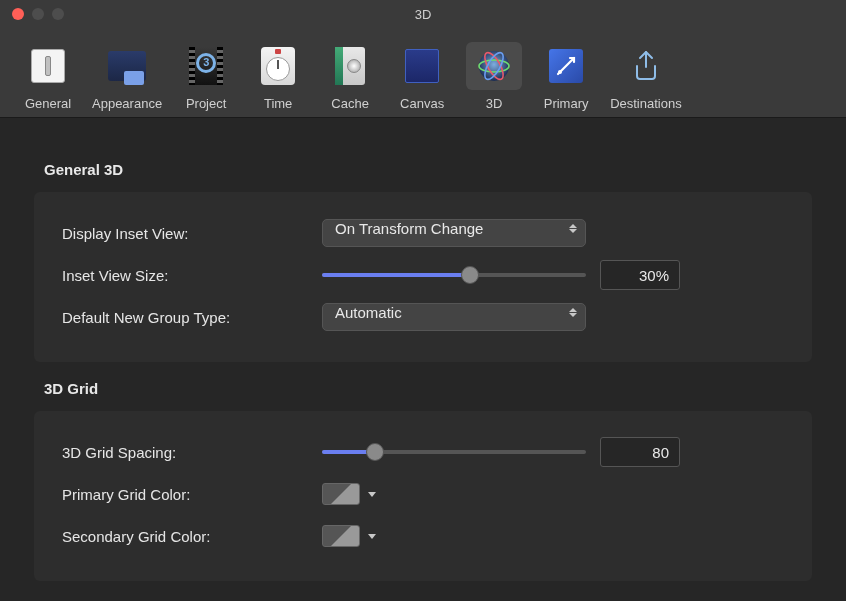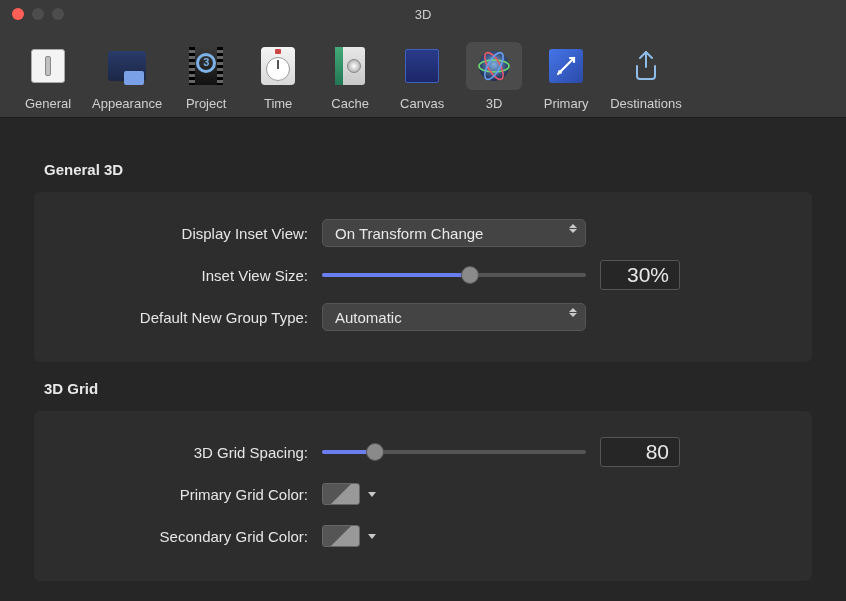--- a/index.html
+++ b/index.html
@@ -116,37 +116,37 @@
     border-radius: 6px;
     padding: 20px 28px 24px 28px;
   }
   .row {
     display: flex;
     align-items: center;
     height: 42px;
   }
   .row-label {
     width: 260px;
-    text-align: right;
+    text-align: left;
     color: #e6e6e6;
     font-size: 15px;
     padding-right: 14px;
   }
   .row-control { display:flex; align-items:center; gap:14px; }
 
   .select {
     background: #444444;
     border: 1px solid #555;
     color: #e8e8e8;
     font-size: 15px;
     height: 28px;
     padding: 0 26px 0 12px;
     border-radius: 5px;
     width: 264px;
-    display:flex;align-items:center;
+    display:flex;
     position:relative;
   }
   .select .chev {
     position:absolute; right:8px; top:4px;
     display:flex; flex-direction:column; gap:1px;
   }
   .select .chev span {
     width:0;height:0;border-left:4px solid transparent;border-right:4px solid transparent;
   }
   .select .chev .up { border-bottom:4px solid #c8c8c8; }
@@ -162,21 +162,21 @@
     position:absolute; left:0; height:4px; background:#6a7ef0; border-radius:2px;
   }
   .slider .thumb {
     position:absolute; width:18px; height:18px; background:#8a8a8a; border-radius:50%;
     border:1px solid #555;
     transform:translateX(-50%);
   }
   .numbox {
     width: 80px; height: 30px; border:1px solid #555; background:#262626;
     display:flex;align-items:center;justify-content:flex-end;
-    color:#e8e8e8; font-size:21px; padding:0 10px;
+    color:#e8e8e8; font-size:15px; padding:0 10px;
     border-radius:3px;
   }
   .swatch {
     width:38px; height:22px;
     background:linear-gradient(135deg,#555 0%, #555 49%, #999 51%, #999 100%);
     border:1px solid #666; border-radius:3px;
   }
   .swatch-control { display:flex; align-items:center; gap:8px; width: 62px;}
   .swatch-arrow { width:0;height:0;border-left:4px solid transparent;border-right:4px solid transparent;border-top:5px solid #c8c8c8;}
 </style>

